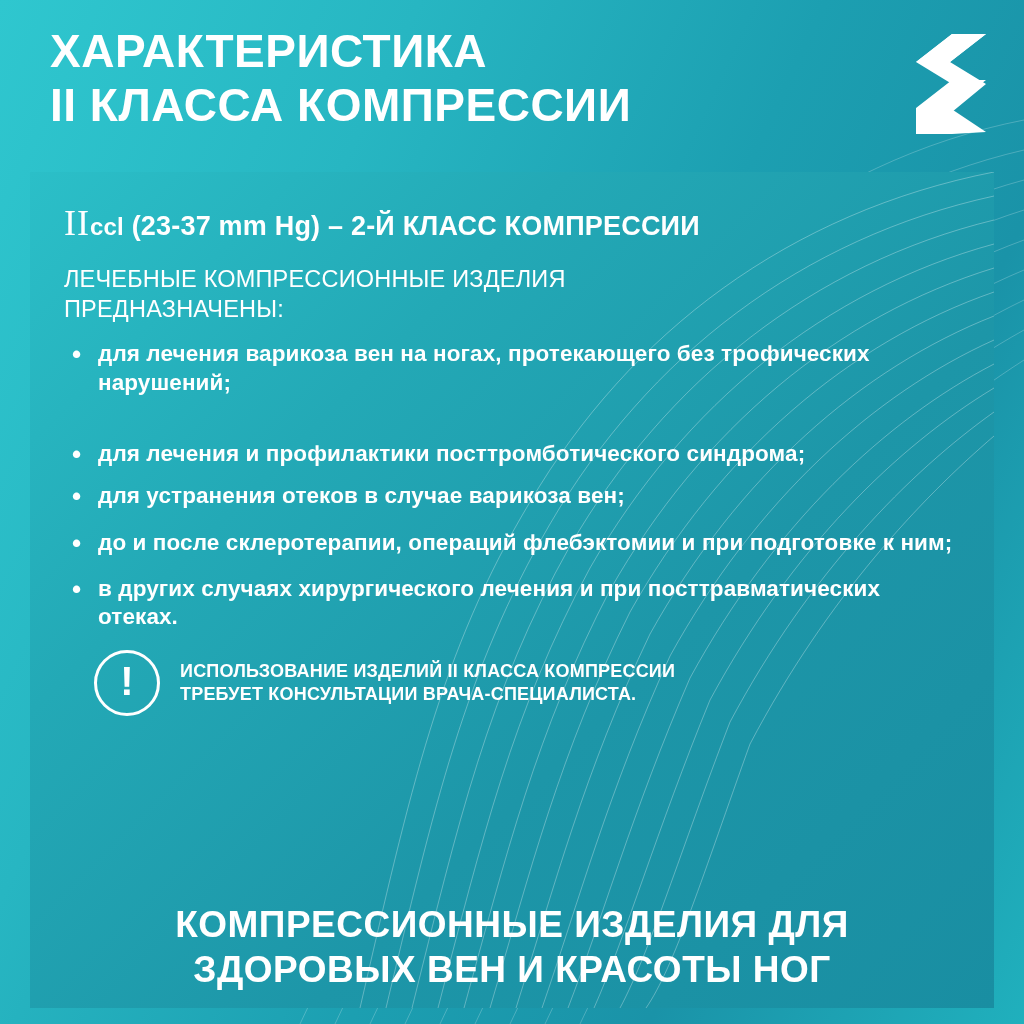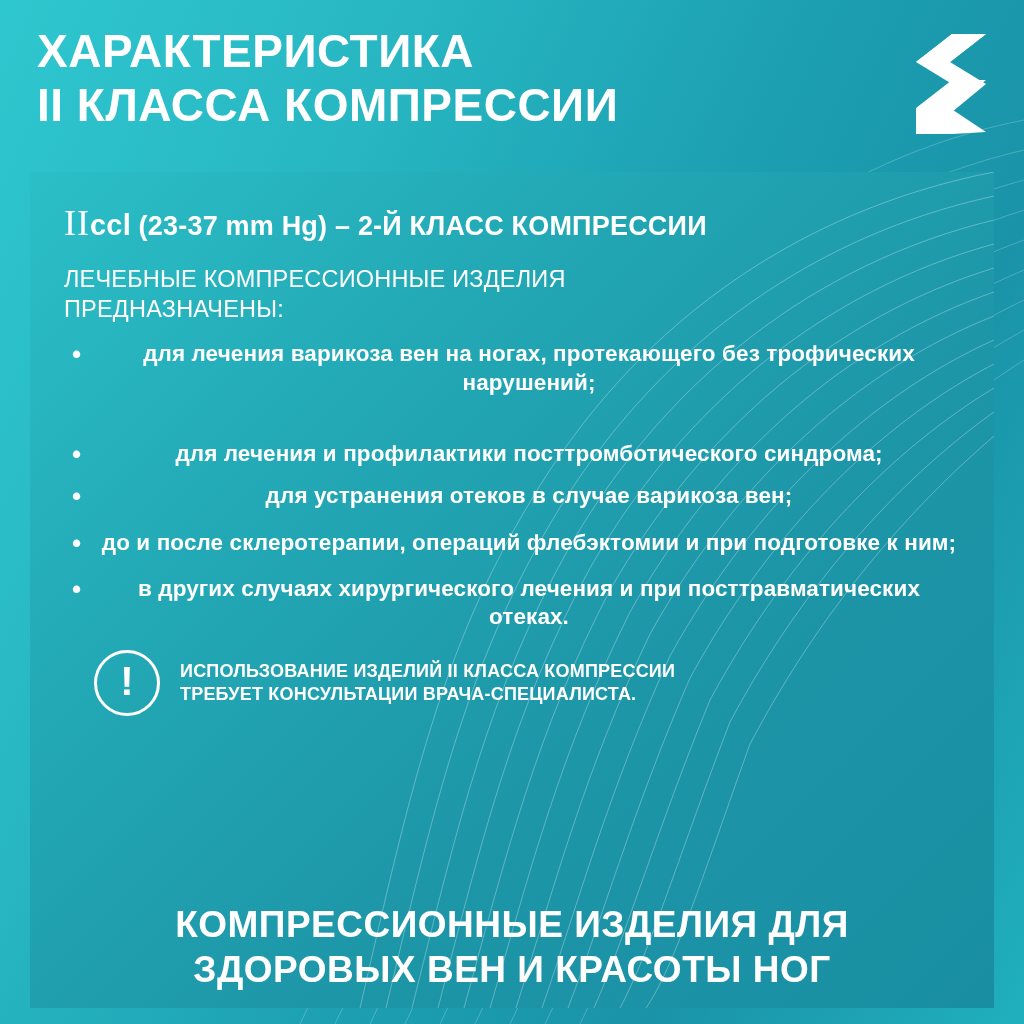--- a/index.html
+++ b/index.html
@@ -17,21 +17,21 @@
   
   .bg-swirl {
     position: absolute;
     inset: 0;
     pointer-events: none;
   }
 
   
   .header {
     position: absolute;
-    top: 0; left: 3px; right: 0;
+    top: 0; left: 16px; right: 0;
     height: 172px;
     padding: 24px 30px 0 34px;
     display: flex;
     align-items: flex-start;
     justify-content: space-between;
   }
   .header-title {
     color: #ffffff;
     font-size: 46px;
     line-height: 1.18;
@@ -70,34 +70,34 @@
     letter-spacing: 0.2px;
     margin-bottom: 20px;
     white-space: nowrap;
   }
   .class-line .roman {
     font-family: "Liberation Serif", serif;
     font-size: 36px;
     font-weight: normal;
     letter-spacing: 1px;
   }
-  .class-line .ccl { font-size: 29px; }
+  .class-line .ccl { font-size: 24px; }
   .class-line .tail { font-weight: bold; }
 
   .intro {
     font-size: 23.5px;
     font-weight: normal;
     line-height: 1.28;
     letter-spacing: 0.2px;
     text-transform: uppercase;
     margin-bottom: 16px;
     white-space: pre-line;
   }
 
-  ul.bullets { list-style: none; text-align: center; }
+  ul.bullets { list-style: none; }
   ul.bullets li {
     position: relative;
     padding-left: 34px;
     font-size: 22.5px;
     font-weight: bold;
     line-height: 1.26;
     margin-bottom: 18px;
     letter-spacing: 0.1px;
   }
   ul.bullets li.tight { margin-bottom: 14px; margin-top: 43px; }

